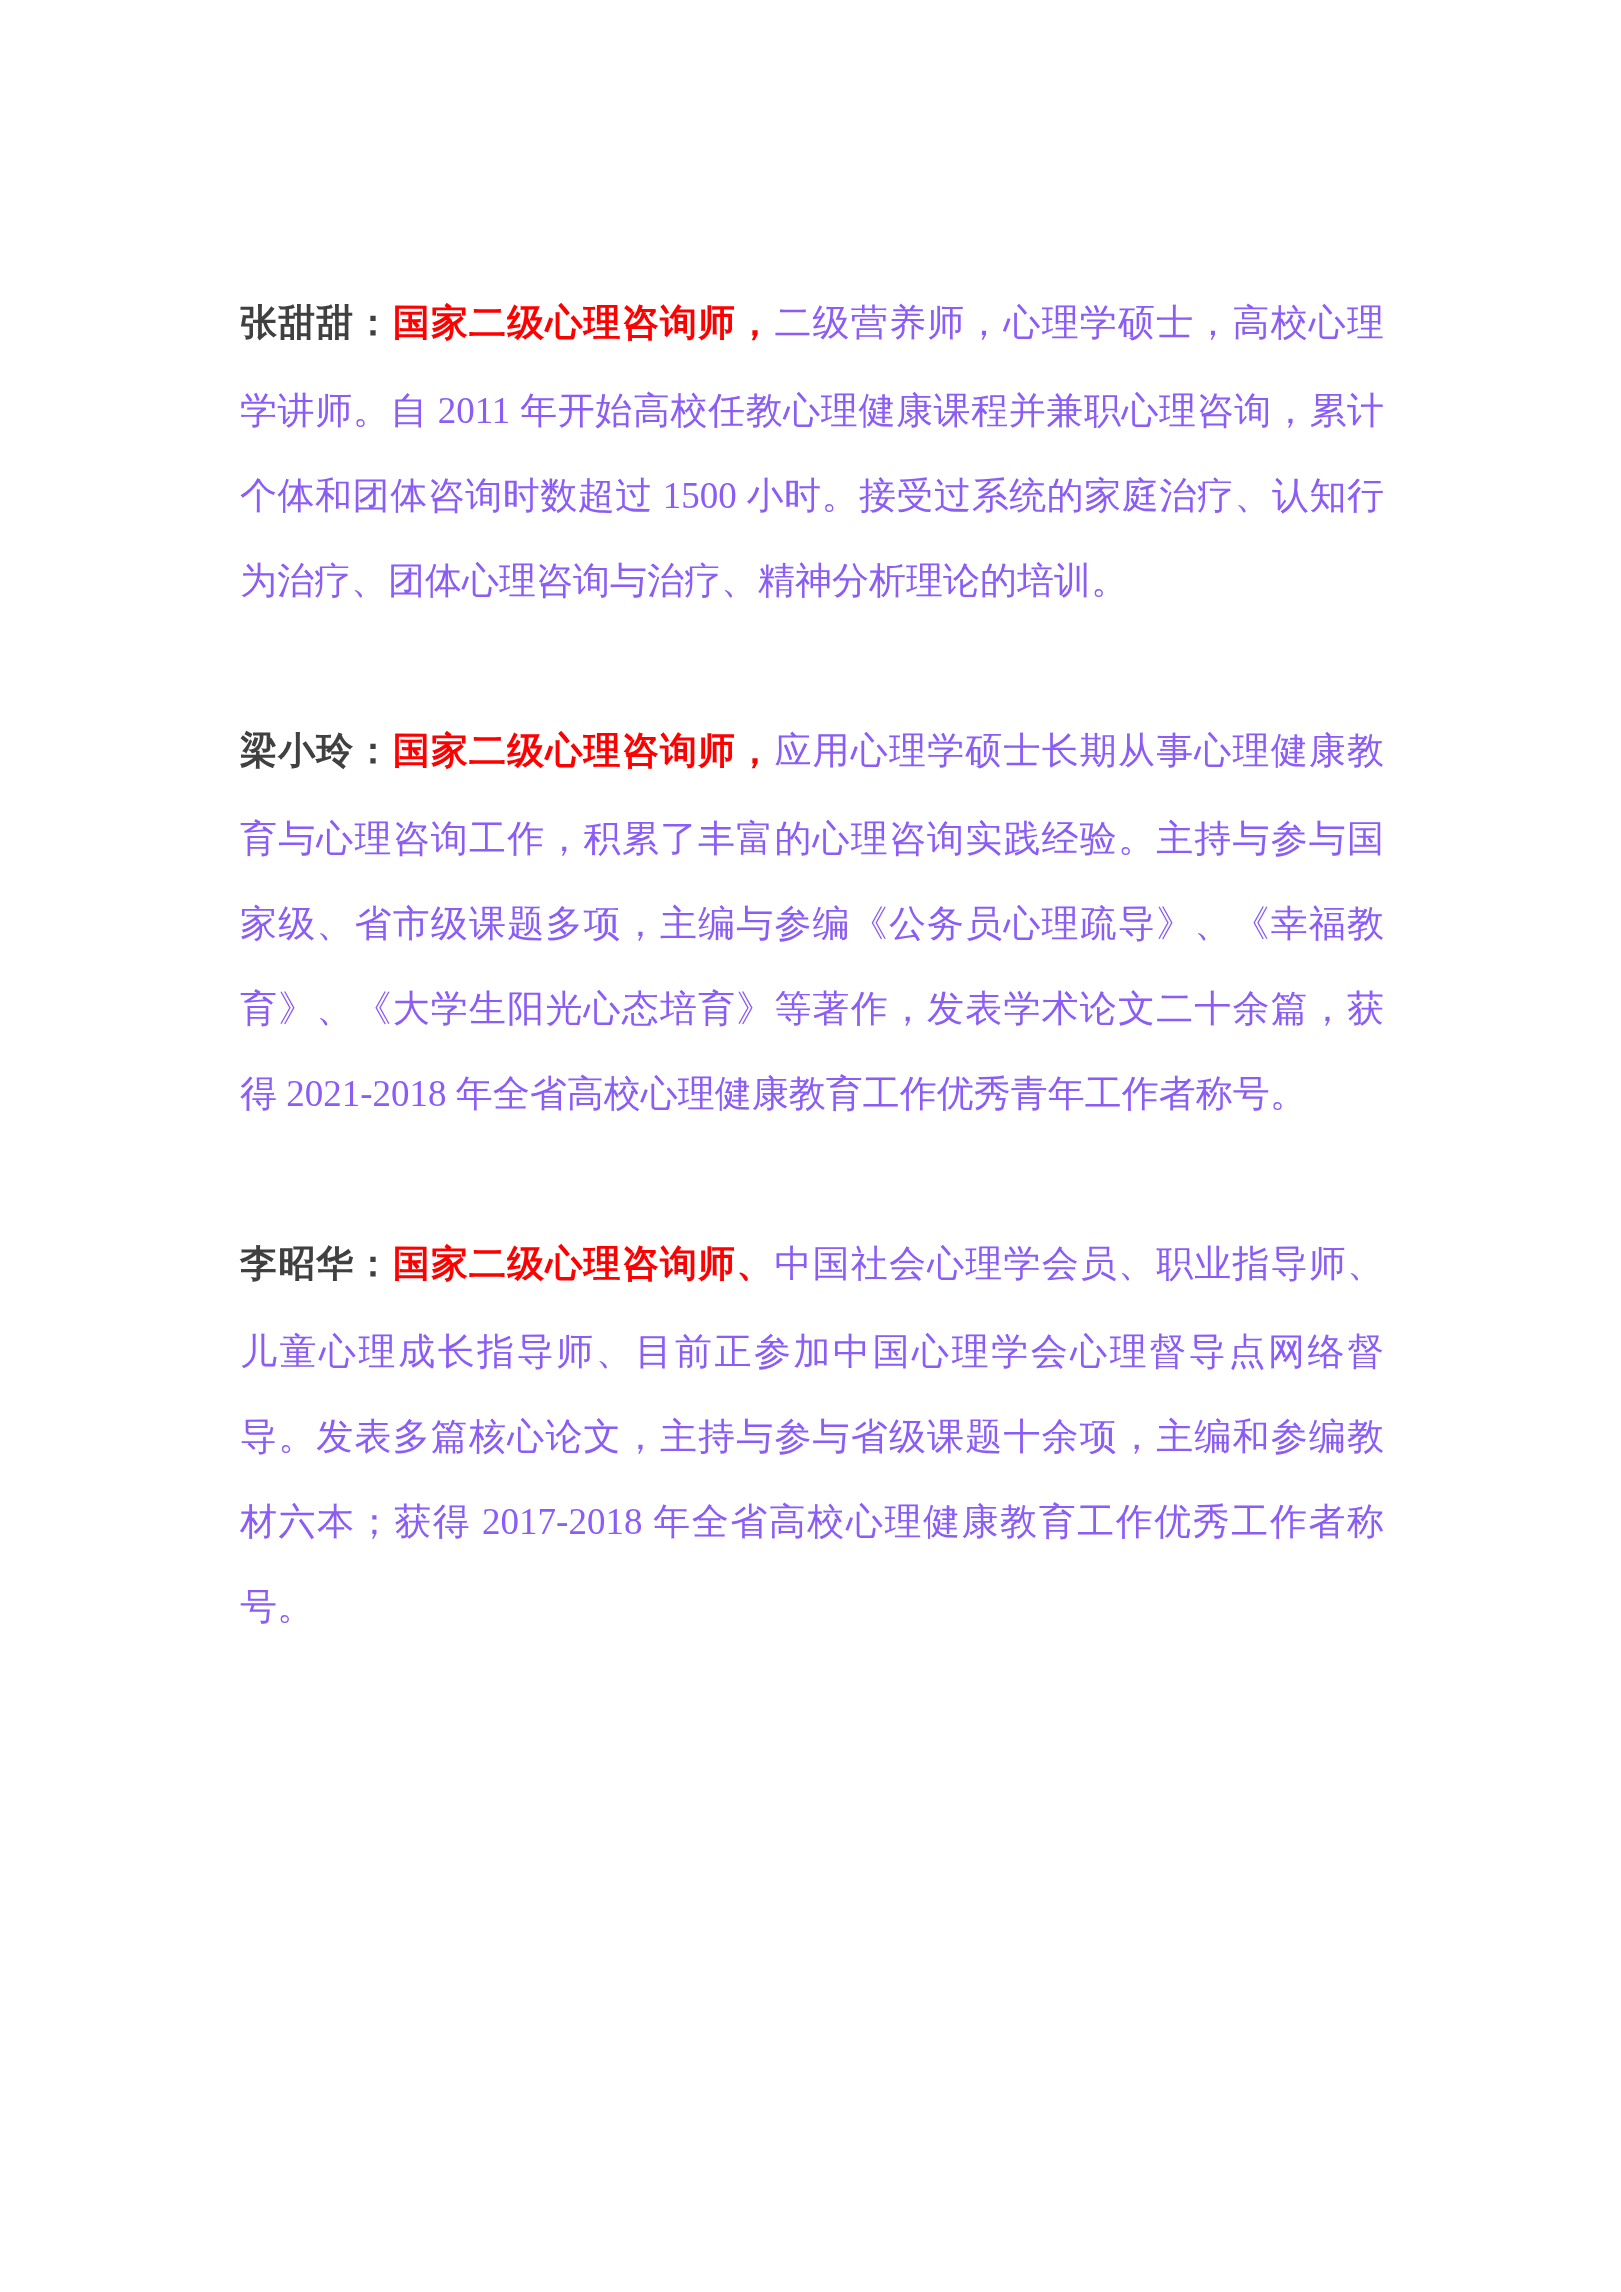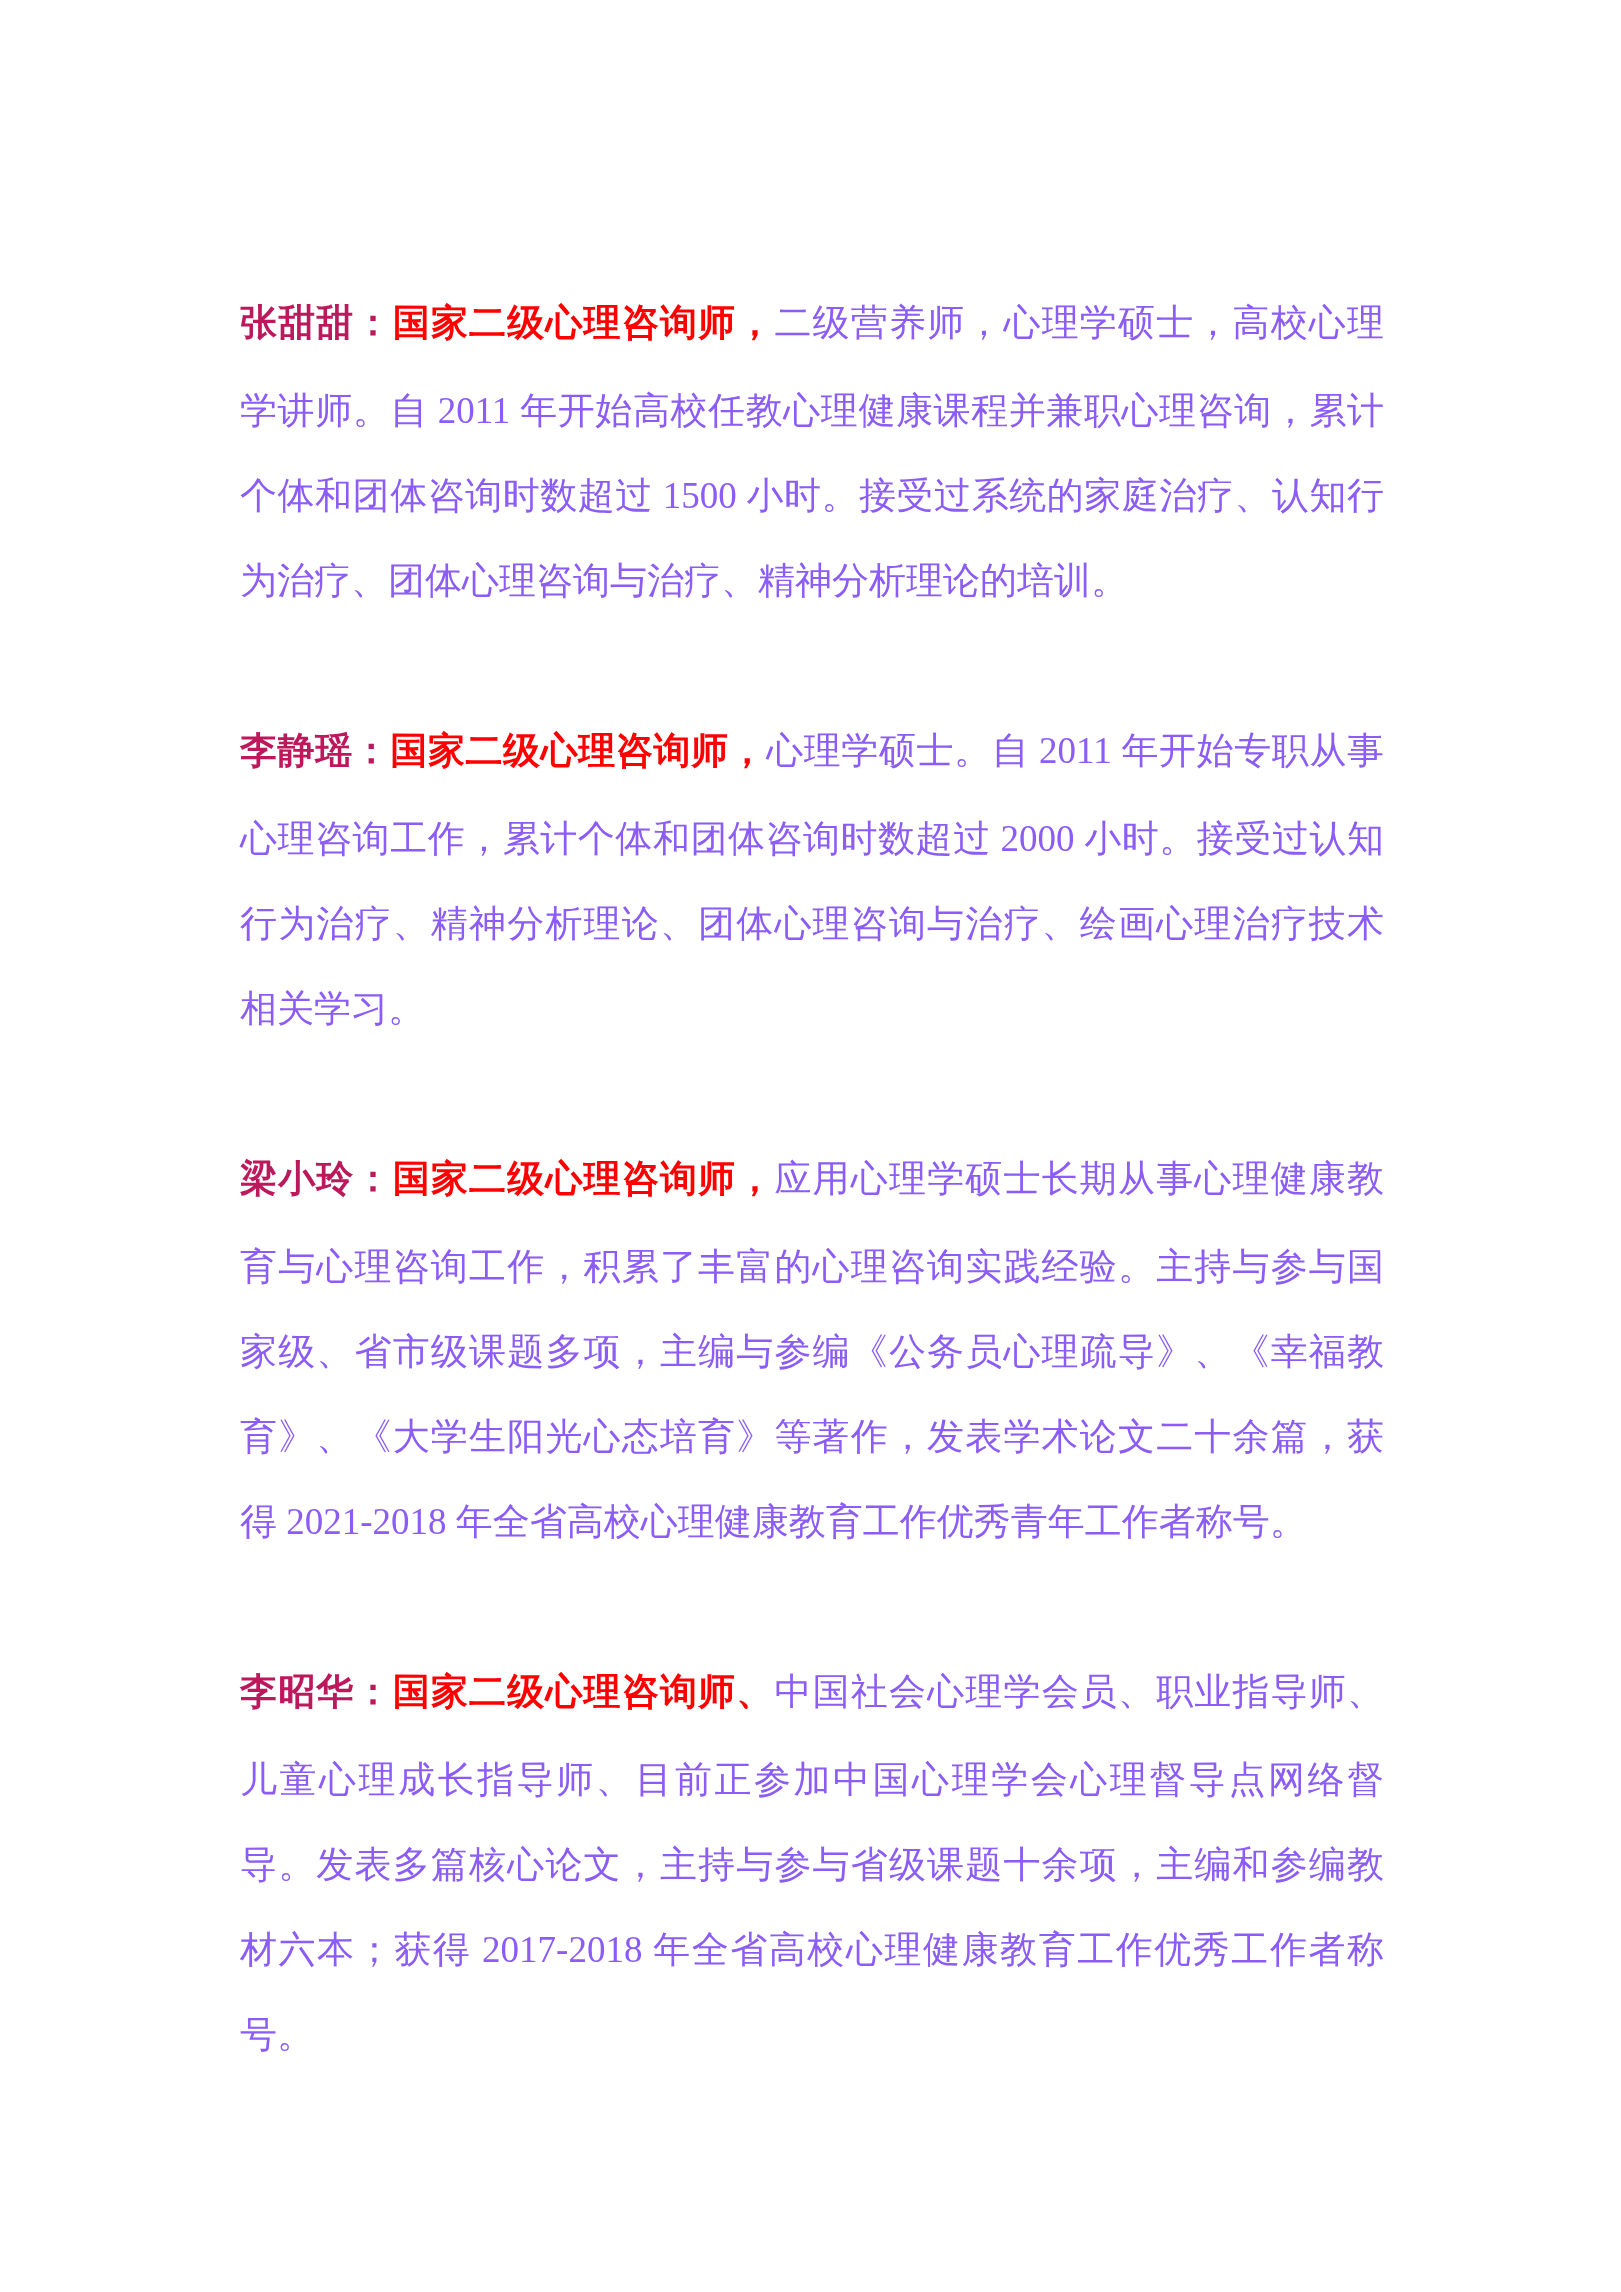--- a/index.html
+++ b/index.html
@@ -26,39 +26,38 @@
     line-height: 85px;
     color: #000000;
     text-align: justify;
     word-break: normal;
   }
   .bio:last-child {
     margin-bottom: 0;
   }
   .bio .name {
     font-weight: 700;
-    color: #be185d;
+    color: #404040;
   }
   .bio .credential {
     font-weight: 700;
     color: var(--accent-red, #ff0000);
     font-family: Liberation Mono, monospace;
   }
   .bio .description {
     font-weight: 400;
     color: #8b5cf6;
   }
 </style>
 </head>
 <body style="background: rgb(255, 255, 255);">
 
 <div class="content">
 
   <p class="bio"><span class="name">张甜甜：</span><span class="credential">国家二级心理咨询师，</span><span class="description">二级营养师，心理学硕士，高校心理学讲师。自 2011 年开始高校任教心理健康课程并兼职心理咨询，累计个体和团体咨询时数超过 1500 小时。接受过系统的家庭治疗、认知行为治疗、团体心理咨询与治疗、精神分析理论的培训。</span></p>
 
-  <p class="bio"><span class="name">李静瑶：</span><span class="credential">国家二级心理咨询师，</span><span class="description">心理学硕士。自 2011 年开始专职从事心理咨询工作，累计个体和团体咨询时数超过 2000 小时。接受过认知行为治疗、精神分析理论、团体心理咨询与治疗、绘画心理治疗技术相关学习。</span></p>
 
   <p class="bio"><span class="name">梁小玲：</span><span class="credential">国家二级心理咨询师，</span><span class="description">应用心理学硕士长期从事心理健康教育与心理咨询工作，积累了丰富的心理咨询实践经验。主持与参与国家级、省市级课题多项，主编与参编《公务员心理疏导》、《幸福教育》、《大学生阳光心态培育》等著作，发表学术论文二十余篇，获得 2021-2018 年全省高校心理健康教育工作优秀青年工作者称号。</span></p>
 
   <p class="bio"><span class="name">李昭华：</span><span class="credential">国家二级心理咨询师、</span><span class="description">中国社会心理学会员、职业指导师、儿童心理成长指导师、目前正参加中国心理学会心理督导点网络督导。发表多篇核心论文，主持与参与省级课题十余项，主编和参编教材六本；获得 2017-2018 年全省高校心理健康教育工作优秀工作者称号。</span></p>
 
 </div>
 
 
 </body></html>

